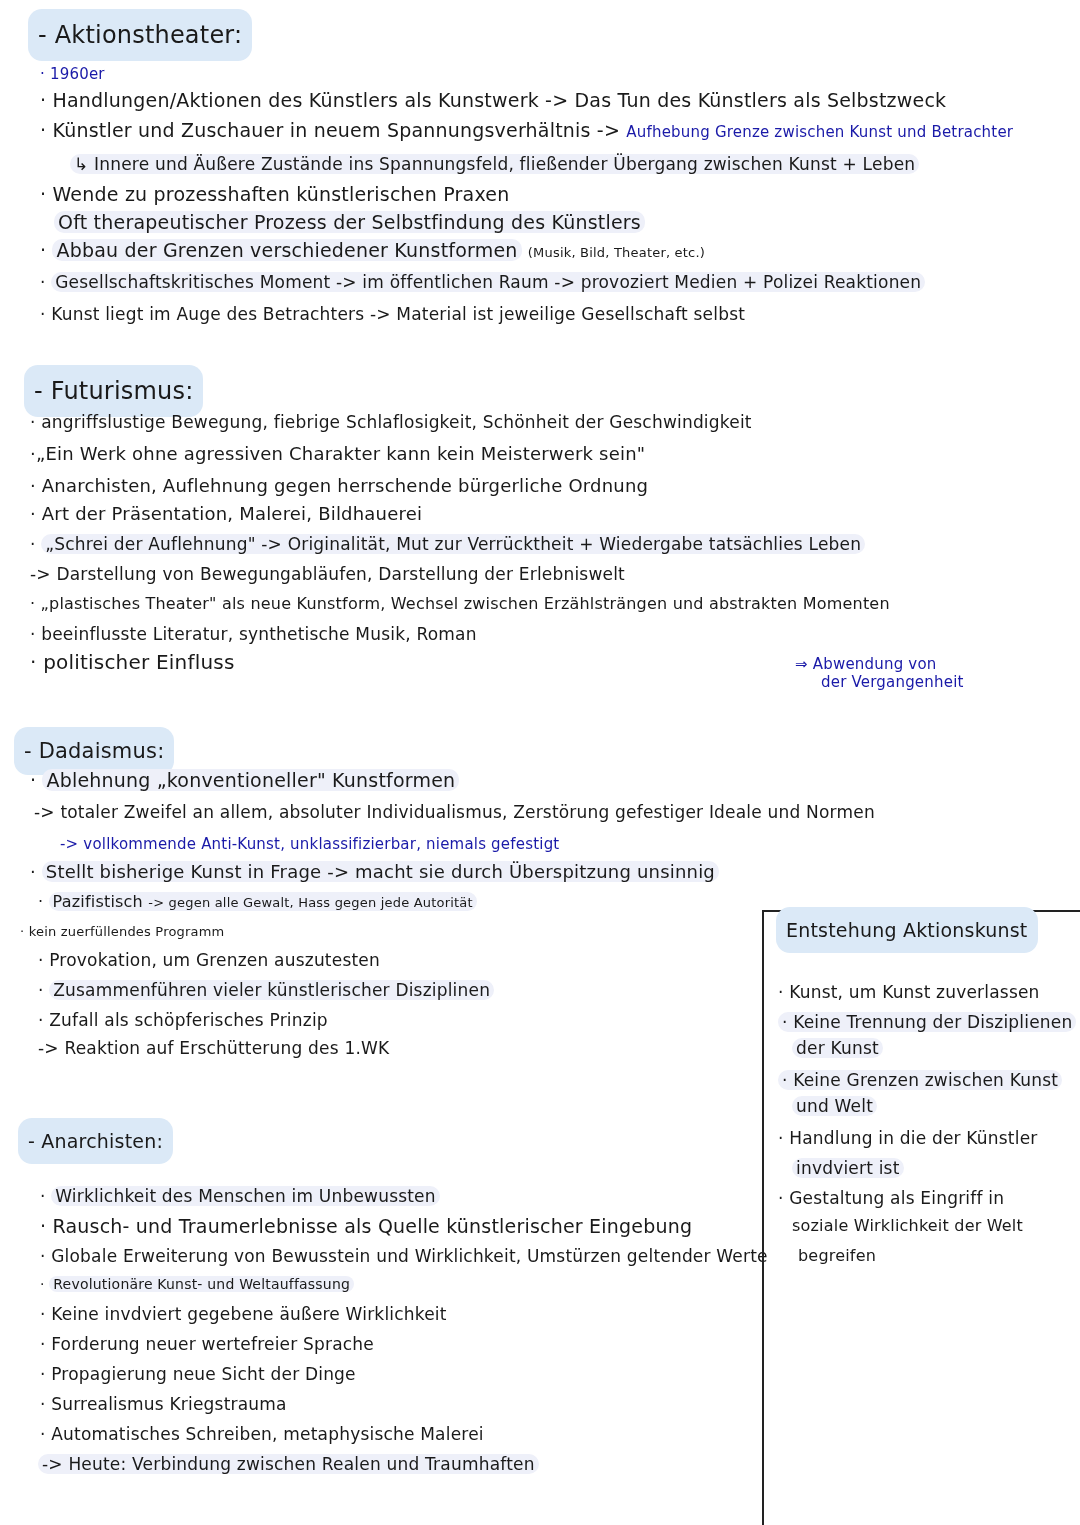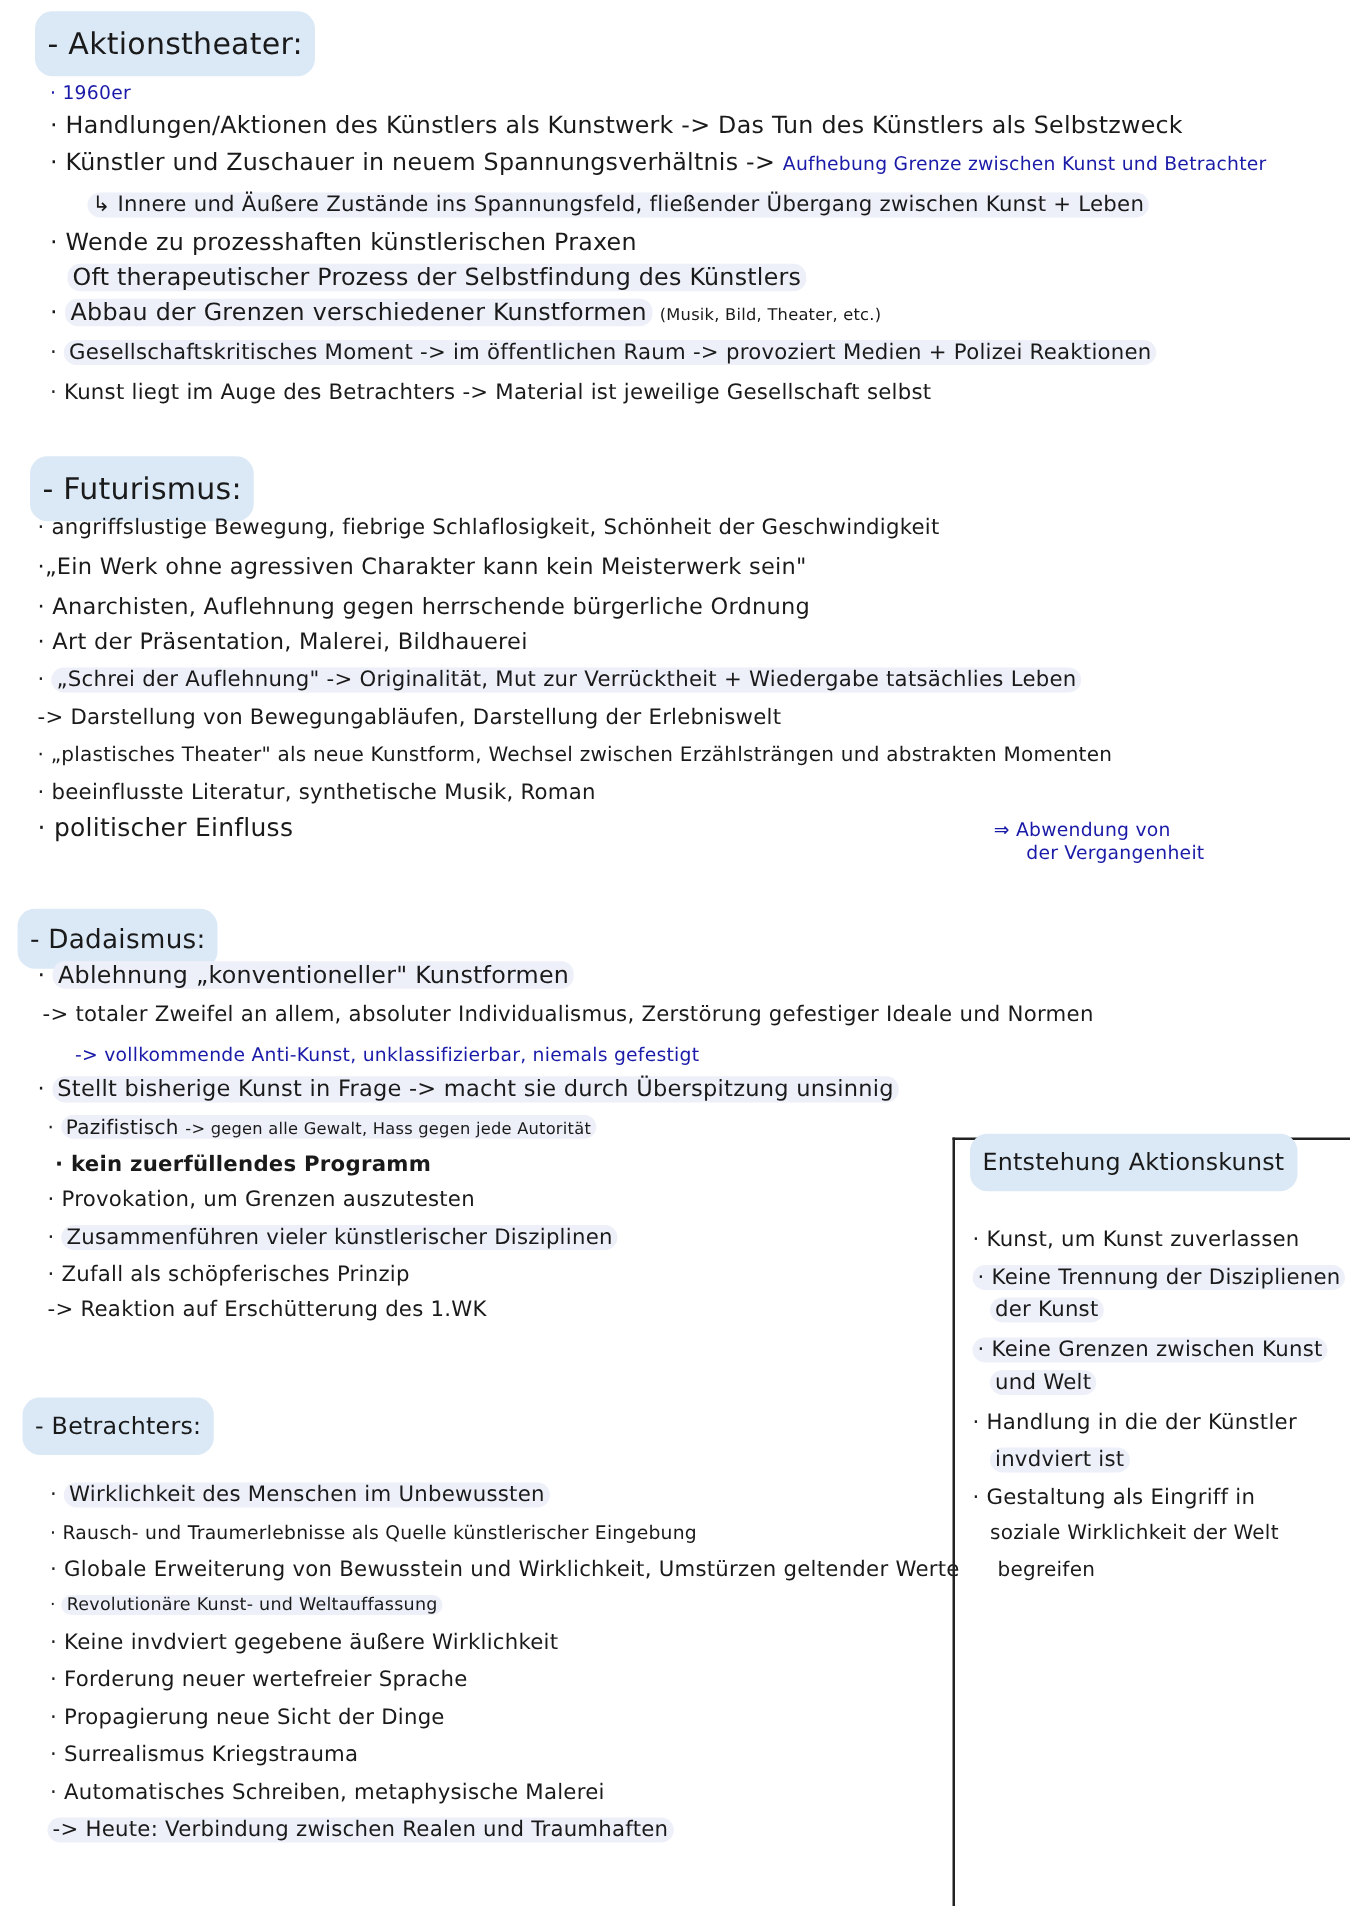--- a/index.html
+++ b/index.html
@@ -40,29 +40,29 @@
 <div class="line" style="left:30px;top:622px;font-size:17px;">· <span>beeinflusste Literatur, synthetische Musik, Roman</span></div>
 <div class="line" style="left:30px;top:650px;font-size:20px;">· <span>politischer Einfluss</span></div>
 <div class="line blue small" style="left:795px;top:655px;line-height:18px;"><span>⇒ Abwendung von</span><br><span style="padding-left:26px">der Vergangenheit</span></div>
 
 <div class="line title" style="left:14px;top:736px;font-size:21px;"><span class="hd">- Dadaismus:</span></div>
 <div class="line" style="left:30px;top:768px;">· <span class="hl">Ablehnung „konventioneller" Kunstformen</span></div>
 <div class="line" style="left:34px;top:800px;font-size:17px;"><span>-&gt; totaler Zweifel an allem, absoluter Individualismus, Zerstörung gefestiger Ideale und Normen</span></div>
 <div class="line blue small" style="left:60px;top:832px;"><span>-&gt; vollkommende Anti-Kunst, unklassifizierbar, niemals gefestigt</span></div>
 <div class="line" style="left:30px;top:860px;font-size:18px;">· <span class="hl">Stellt bisherige Kunst in Frage -&gt; macht sie durch Überspitzung unsinnig</span></div>
 <div class="line" style="left:38px;top:890px;font-size:16px;">· <span class="hl"><span>Pazifistisch</span> <span class="tiny">-&gt; gegen alle Gewalt, Hass gegen jede Autorität</span></span></div>
-<div class="line" style="left:44px;top:920px;font-size:17px;font-weight:bold;">· <span>kein zuerfüllendes Programm</span></div>
+<div class="line" style="left:20px;top:920px;font-size:13px;">· <span>kein zuerfüllendes Programm</span></div>
 <div class="line" style="left:38px;top:948px;font-size:17px;">· <span>Provokation, um Grenzen auszutesten</span></div>
 <div class="line" style="left:38px;top:978px;font-size:17px;">· <span class="hl">Zusammenführen vieler künstlerischer Disziplinen</span></div>
 <div class="line" style="left:38px;top:1008px;font-size:17px;">· <span>Zufall als schöpferisches Prinzip</span></div>
 <div class="line" style="left:38px;top:1036px;font-size:17px;"><span>-&gt; Reaktion auf Erschütterung des 1.WK</span></div>
 
-<div class="line title" style="left:18px;top:1126px;font-size:19px;"><span class="hd">- Betrachters:</span></div>
+<div class="line title" style="left:18px;top:1126px;font-size:19px;"><span class="hd">- Anarchisten:</span></div>
 <div class="line" style="left:40px;top:1184px;font-size:17px;">· <span class="hl">Wirklichkeit des Menschen im Unbewussten</span></div>
-<div class="line" style="left:40px;top:1214px;font-size:15px;">· <span>Rausch- und Traumerlebnisse als Quelle künstlerischer Eingebung</span></div>
+<div class="line" style="left:40px;top:1214px;font-size:19px;">· <span>Rausch- und Traumerlebnisse als Quelle künstlerischer Eingebung</span></div>
 <div class="line" style="left:40px;top:1244px;font-size:17px;">· <span>Globale Erweiterung von Bewusstein und Wirklichkeit, Umstürzen geltender Werte</span></div>
 <div class="line" style="left:40px;top:1272px;font-size:14px;">· <span class="hl">Revolutionäre Kunst- und Weltauffassung</span></div>
 <div class="line" style="left:40px;top:1302px;font-size:17px;">· <span>Keine invdviert gegebene äußere Wirklichkeit</span></div>
 <div class="line" style="left:40px;top:1332px;font-size:17px;">· <span>Forderung neuer wertefreier Sprache</span></div>
 <div class="line" style="left:40px;top:1362px;font-size:17px;">· <span>Propagierung neue Sicht der Dinge</span></div>
 <div class="line" style="left:40px;top:1392px;font-size:17px;">· <span>Surrealismus Kriegstrauma</span></div>
 <div class="line" style="left:40px;top:1422px;font-size:17px;">· <span>Automatisches Schreiben, metaphysische Malerei</span></div>
 <div class="line" style="left:38px;top:1452px;font-size:17px;"><span class="hl">-&gt; Heute: Verbindung zwischen Realen und Traumhaften</span></div>
 
 <div class="box"></div>

